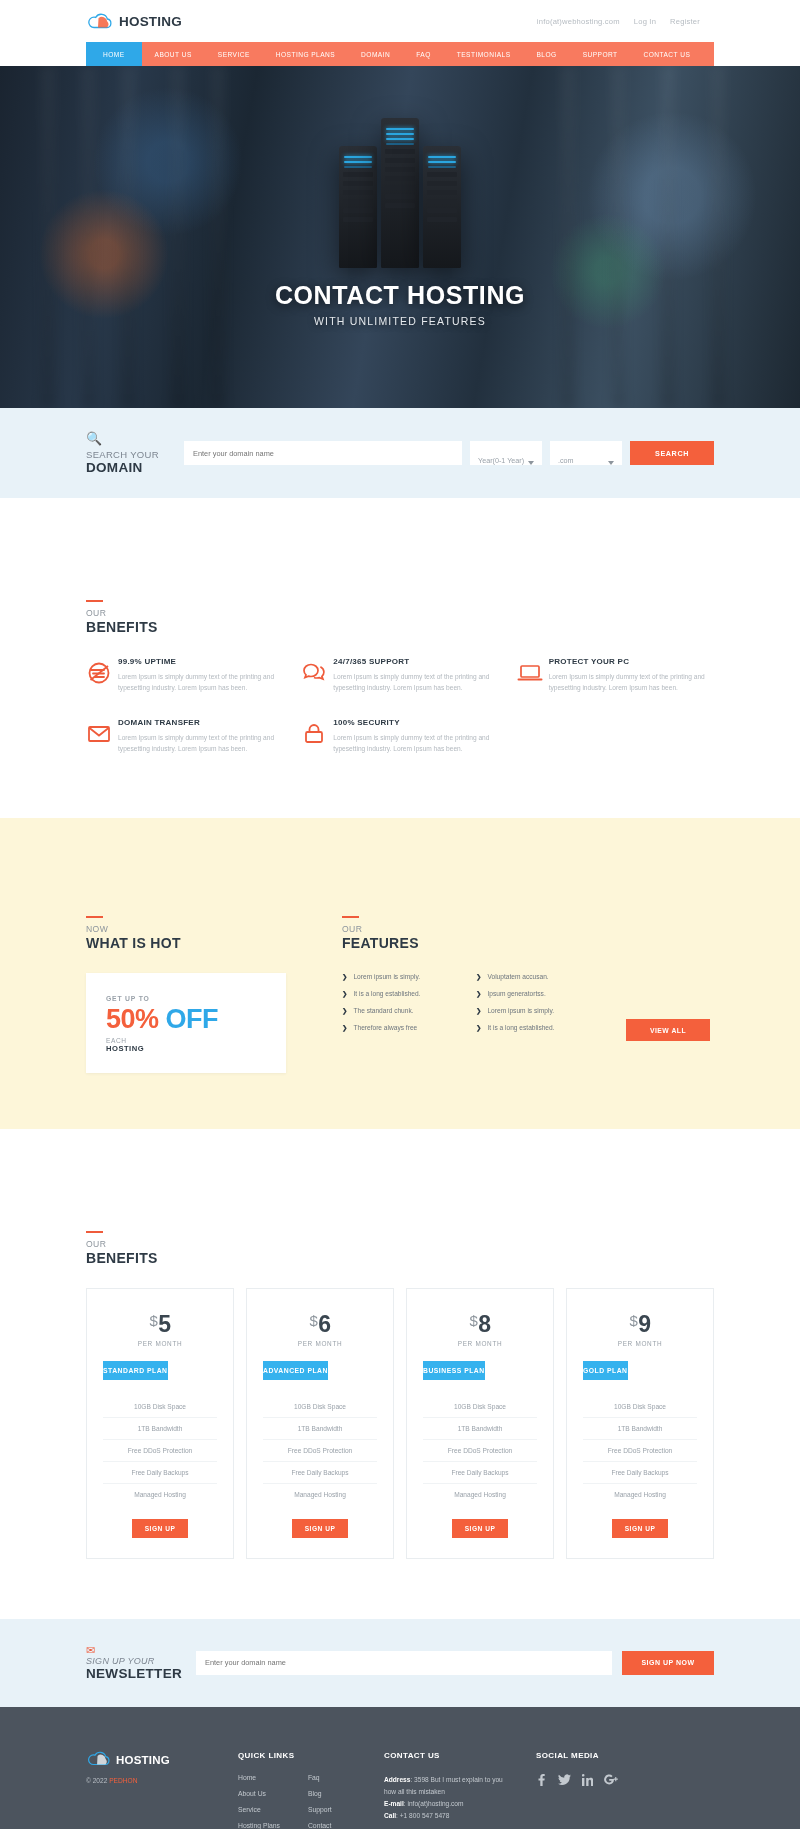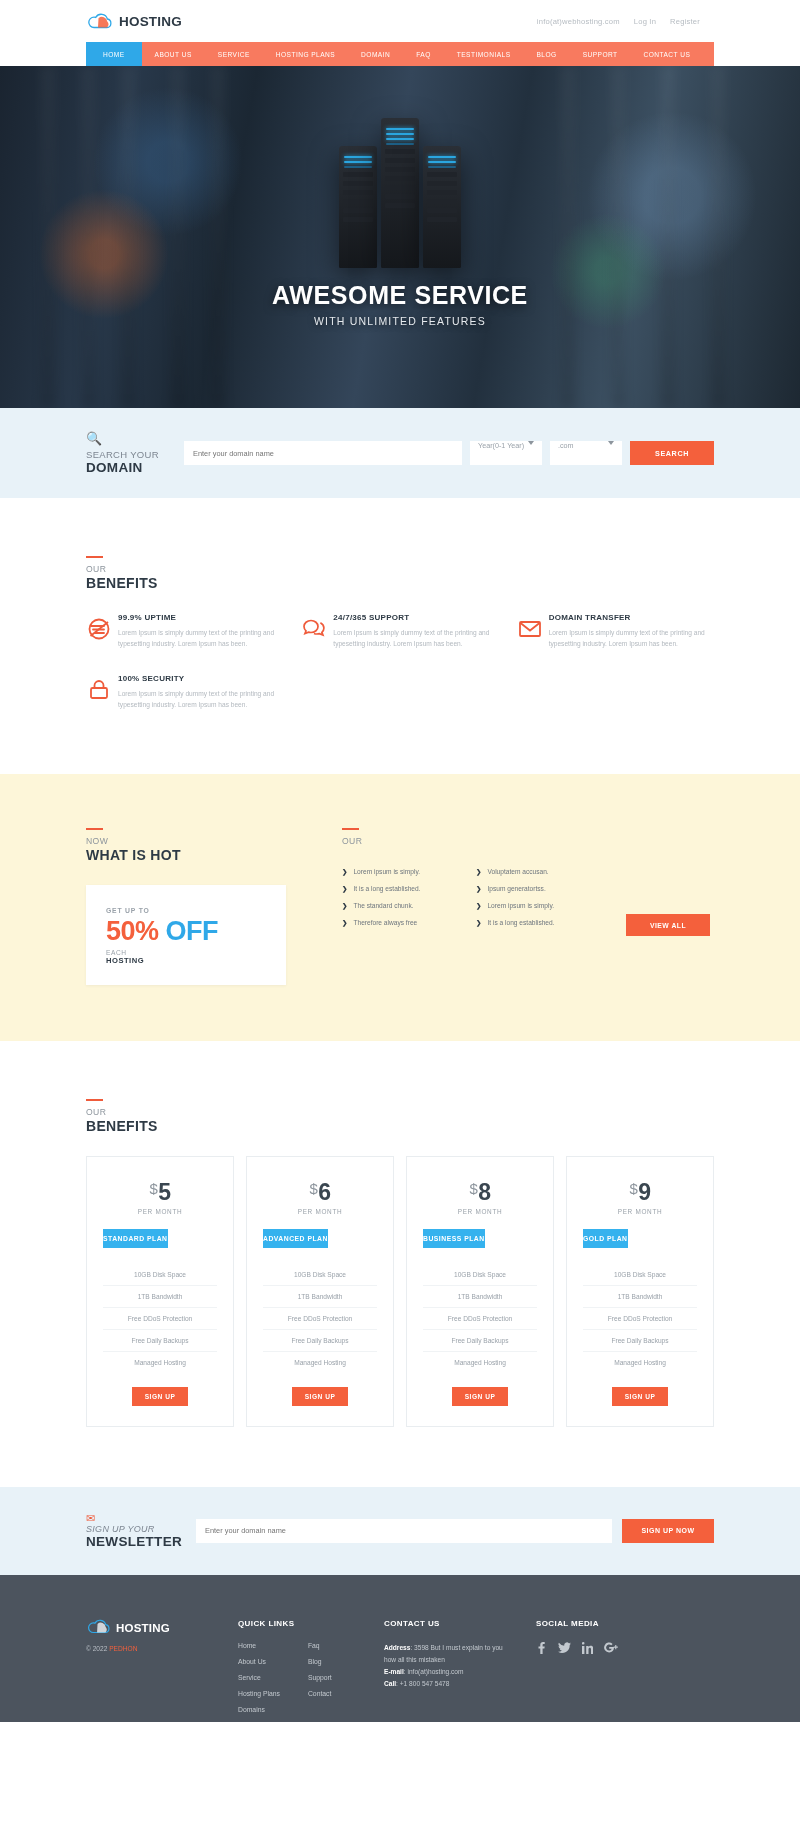--- a/index.html
+++ b/index.html
@@ -109,33 +109,33 @@
   .ds-l2 { font-size: 13.5px; color: #2e3a45; font-weight: bold; letter-spacing: .3px; }
   .ds-fields { display: flex; gap: 8px; flex: 1; margin-left: 12px; }
   .ds-input {
     flex: 1; height: 24px; background: #ffffff; border: none;
     font-size: 7.4px; color: #c0c6cc; padding: 0 9px;
     font-family: "Liberation Sans", sans-serif;
   }
   .ds-select {
     width: 72px; height: 24px; background: #ffffff; border: none;
     font-size: 7.2px; color: #9aa2aa; padding: 0 8px;
-    display: flex; align-items: flex-start; justify-content: space-between;
+    display: flex; align-items: flex-end; justify-content: space-between;
   }
   .caret { border-left: 3px solid transparent; border-right: 3px solid transparent;
            border-top: 4px solid #8d959d; display: block; }
   .ds-btn {
     width: 84px; height: 24px; background: #f4603c; color: #fff;
     font-size: 7.2px; font-weight: bold; letter-spacing: .6px;
     display: flex; align-items: center; justify-content: center; cursor: pointer;
     border: none; font-family: "Liberation Sans", sans-serif;
   }
 
   
-  .sec-head { margin-bottom: 22px; }
+  .sec-head { margin-bottom: 22px; margin-top: 44px; }
   .sec-rule { width: 17px; height: 2px; background: #ef5b3b; margin-bottom: 6px; }
   .sec-pre { font-size: 8.6px; color: #8d959d; letter-spacing: .4px; }
   .sec-title { font-size: 14px; font-weight: bold; color: #2e3a45; letter-spacing: .3px; margin-top: 1px; }
 
   
   .benefits { padding: 58px 86px 64px; background: #ffffff; }
   .ben-grid { display: grid; grid-template-columns: repeat(3, 1fr); gap: 24px 18px; }
   .ben { display: flex; gap: 4px; }
   .ben-ico { width: 28px; flex: 0 0 28px; color: #ef5b3b; padding-top: 2px; }
   .ben-t { font-size: 8px; font-weight: bold; color: #2e3a45; letter-spacing: .25px; margin-bottom: 5px; }
@@ -315,21 +315,21 @@
           <div class="led dim"></div>
         <div class="slot"></div>
           <div class="slot"></div>
           <div class="slot"></div>
         <div class="slot"></div>
           <div class="slot"></div>
           <div class="slot"></div>
       </div>
     </div>
     <div class="hero-text">
-      <div class="hero-title">AWESOME SERVICE</div>
+      <div class="hero-title">CONTACT HOSTING</div>
       <div class="hero-sub">WITH UNLIMITED FEATURES</div>
     </div>
 
   </div>
 
   <div class="domain-search">
     <div class="ds-label">
       <div class="ds-icon">🔍</div>
       <div class="ds-l1">SEARCH YOUR</div>
       <div class="ds-l2">DOMAIN</div>
@@ -371,20 +371,30 @@
               <path d="M3 11.5c0-3.3 3.1-6 7-6s7 2.7 7 6-3.1 6-7 6c-.9 0-1.8-.1-2.5-.4L4 18.5l1-2.6C3.8 14.8 3 13.2 3 11.5z" fill="none" stroke="#ef5b3b" stroke-width="1.7"></path>
               <path d="M13 18.4c.8.4 1.8.6 2.9.6.9 0 1.8-.1 2.5-.4l3.5 1.4-1-2.6c1.2-1.1 2-2.7 2-4.4 0-2.2-1.4-4.2-3.5-5.3" fill="none" stroke="#ef5b3b" stroke-width="1.7"></path>
             </svg></div>
           <div>
             <div class="ben-t">24/7/365 SUPPORT</div>
             <div class="ben-d">Lorem Ipsum is simply dummy text of the printing and typesetting industry. Lorem Ipsum has been.</div>
           </div>
         </div>
         <div class="ben">
           <div class="ben-ico"><svg width="28" height="28" viewBox="0 0 28 28">
+              <rect x="4" y="7" width="18" height="11" rx="1" fill="none" stroke="#ef5b3b" stroke-width="1.7"></rect>
+              <path d="M1.5 20.5h23" stroke="#ef5b3b" stroke-width="2" stroke-linecap="round"></path>
+            </svg></div>
+          <div>
+            <div class="ben-t">PROTECT YOUR PC</div>
+            <div class="ben-d">Lorem Ipsum is simply dummy text of the printing and typesetting industry. Lorem Ipsum has been.</div>
+          </div>
+        </div>
+        <div class="ben">
+          <div class="ben-ico"><svg width="28" height="28" viewBox="0 0 28 28">
               <rect x="3" y="7" width="20" height="14" rx="1" fill="none" stroke="#ef5b3b" stroke-width="1.8"></rect>
               <path d="m3.5 8 9.5 7.5L22.5 8" fill="none" stroke="#ef5b3b" stroke-width="1.8"></path>
             </svg></div>
           <div>
             <div class="ben-t">DOMAIN TRANSFER</div>
             <div class="ben-d">Lorem Ipsum is simply dummy text of the printing and typesetting industry. Lorem Ipsum has been.</div>
           </div>
         </div>
         <div class="ben">
           <div class="ben-ico"><svg width="28" height="28" viewBox="0 0 28 28">
@@ -413,20 +423,21 @@
           <em>OFF</em>
         </div>
         <div class="hot-each">EACH</div>
         <div class="hot-host">HOSTING</div>
       </div>
     </div>
     <div class="feat-right">
       <div class="sec-head">
         <div class="sec-rule"></div>
         <div class="sec-pre">OUR</div>
+        <div class="sec-title">FEATURES</div>
       </div>
       <div class="feat-cols">
         <div class="feat-col" id="feat-col1">
             <div class="feat-li">
               <span class="feat-arrow">❯</span>
               <span class="feat-txt">Lorem ipsum is simply.</span>
             </div>
             <div class="feat-li">
               <span class="feat-arrow">❯</span>
               <span class="feat-txt">It is a long established.</span>

